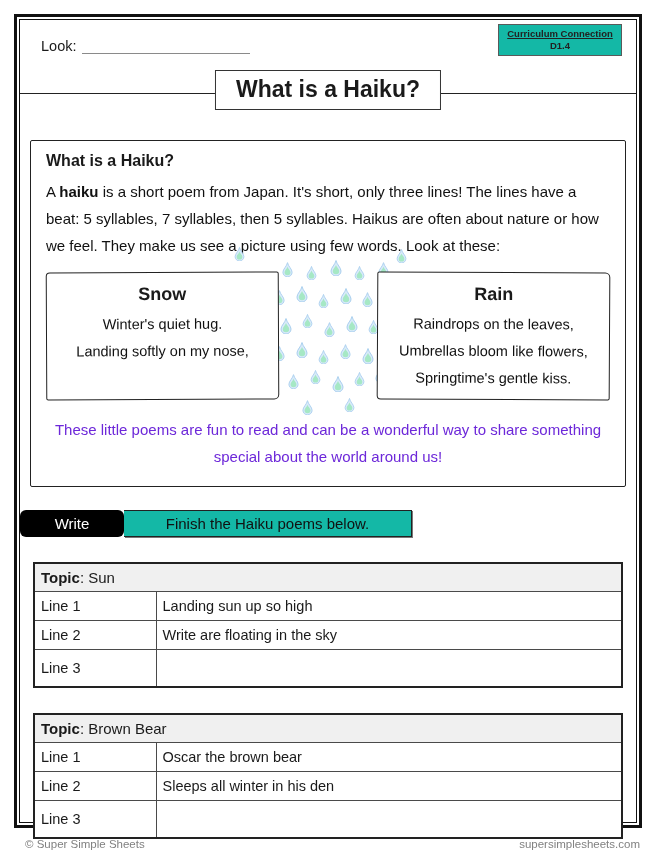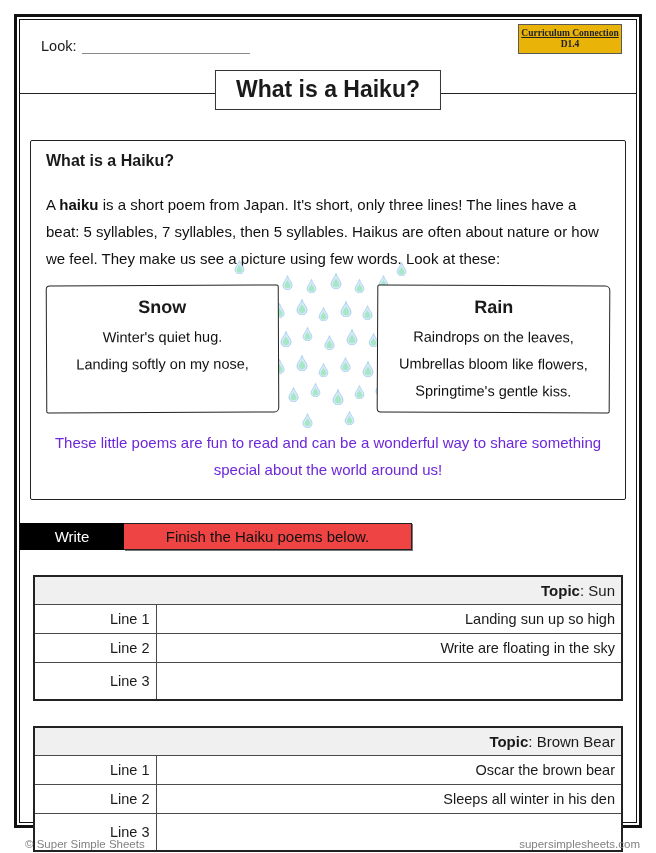--- a/index.html
+++ b/index.html
@@ -7,54 +7,54 @@
   body { position:relative; }
 
   .frame { position:absolute; left:14px; top:14px; width:628px; height:814px; border:3px solid #111; background:#fff; }
   .frame-inner { margin:2px; border:1.5px solid #111; height:calc(100% - 4px); position:relative; padding:0 9px; }
 
   
   .header { position:relative; height:44px; }
   .name-wrap { position:absolute; left:12px; top:18px; font-size:14.5px; }
   .name-line { display:inline-block; width:168px; border-bottom:1.3px solid #8a8a8a; height:14px; margin-left:6px; vertical-align:bottom; }
   .page-number { position:absolute; left:0; right:0; top:18px; text-align:center; font-size:14.5px; }
-  .curriculum-box { position:absolute; right:5px; top:4px; width:104px; background:#eab308; border:1.2px solid #5a5a5a; text-align:center; padding:3px 2px 4px;font-family:Liberation Serif, serif; }
+  .curriculum-box { position:absolute; right:5px; top:4px; width:124px; background:#14b8a6; border:1.2px solid #5a5a5a; text-align:center; padding:3px 2px 4px; }
   .cc-title { font-size:9.5px; font-weight:bold; text-decoration:underline; color:#222; }
   .cc-code { font-size:9.5px; font-weight:bold; color:#222; margin-top:1px; }
 
   
   .title-wrap { position:relative; height:48px; margin-top:6px; }
   .title-rule { position:absolute; left:-9px; right:-9px; top:23px; border-top:1.5px solid #222; }
   .title-box { position:absolute; left:50%; top:0; transform:translateX(-50%); background:#fff; border:1.6px solid #333; padding:5px 20px 6px; font-size:23px; font-weight:bold; white-space:nowrap; }
 
   
   .intro-box { margin:22px 1px 0; border:1.5px solid #222; border-radius:2px; padding:11px 15px 16px; background:#fff; }
   .intro-heading { font-size:16px; font-weight:bold; }
-  .intro-para { font-size:15px; line-height:27px; margin-top:21px; color:#111; }
+  .intro-para { font-size:15px; line-height:27px; margin-top:8px; color:#111; }
 
   .poem-row { position:relative; display:flex; justify-content:space-between; margin-top:13px; height:128px; }
   .drops { position:absolute; left:-2px; right:-2px; top:-16px; bottom:-6px; z-index:0; }
   .drop { position:absolute; line-height:0; }
   .drop svg { display:block; }
   .poem-card { position:relative; z-index:1; background:#fff; border:1.7px solid #222; width:233px; text-align:center; padding:8px 8px 6px; }
   .poem-card.snow { border-radius:4px 2px 5px 2px; transform:rotate(-0.25deg); }
   .poem-card.rain { border-radius:2px 5px 2px 4px; transform:rotate(0.3deg); }
   .poem-title { font-size:18px; font-weight:bold; margin-top:3px; }
   .poem-line { font-size:14.5px; margin-top:11px; color:#111; }
 
   .closing-text { margin-top:16px; text-align:center; font-size:15px; line-height:27px; color:#6d28d9; }
 
   
   .write-bar { display:flex; margin-top:23px; margin-left:-9px; height:27px; }
-  .write-label { background:#000; color:#fff; width:104px; display:flex; align-items:center; justify-content:center; font-size:15px; }
-  .write-instruction { border:1.5px solid #222; border-left:none; background:#ef4444; width:288px; display:flex; align-items:center; justify-content:center; font-size:15px; color:#111; box-shadow:1px 1px 0 #777; }
+  .write-label { background:#000; color:#fff; width:104px; display:flex; align-items:center; justify-content:center; font-size:15px;border-radius:6px; }
+  .write-instruction { border:1.5px solid #222; border-left:none; background:#14b8a6; width:288px; display:flex; align-items:center; justify-content:center; font-size:15px; color:#111; box-shadow:1px 1px 0 #777; }
 
   
   .haiku-table { width:590px; margin:25px auto 0; border-collapse:collapse; border:2px solid #222; font-size:14.5px; background:#fff; }
-  .haiku-table td { border:1px solid #4a4a4a; text-align:right; vertical-align:middle; padding:0 6px; }
+  .haiku-table td { border:1px solid #4a4a4a; text-align:left; vertical-align:middle; padding:0 6px; }
   .topic-cell { background:#f0f0f0; height:28px; font-size:15px; }
   .sep { white-space:pre; }
   .label-cell { width:122px; height:29px; }
   .value-cell { }
   .row-tall .label-cell { height:38px; }
 
   
   .footer { position:absolute; left:25px; right:16px; bottom:3px; display:flex; justify-content:space-between; font-size:11.5px; color:#818181; }
 </style>
 </head>

